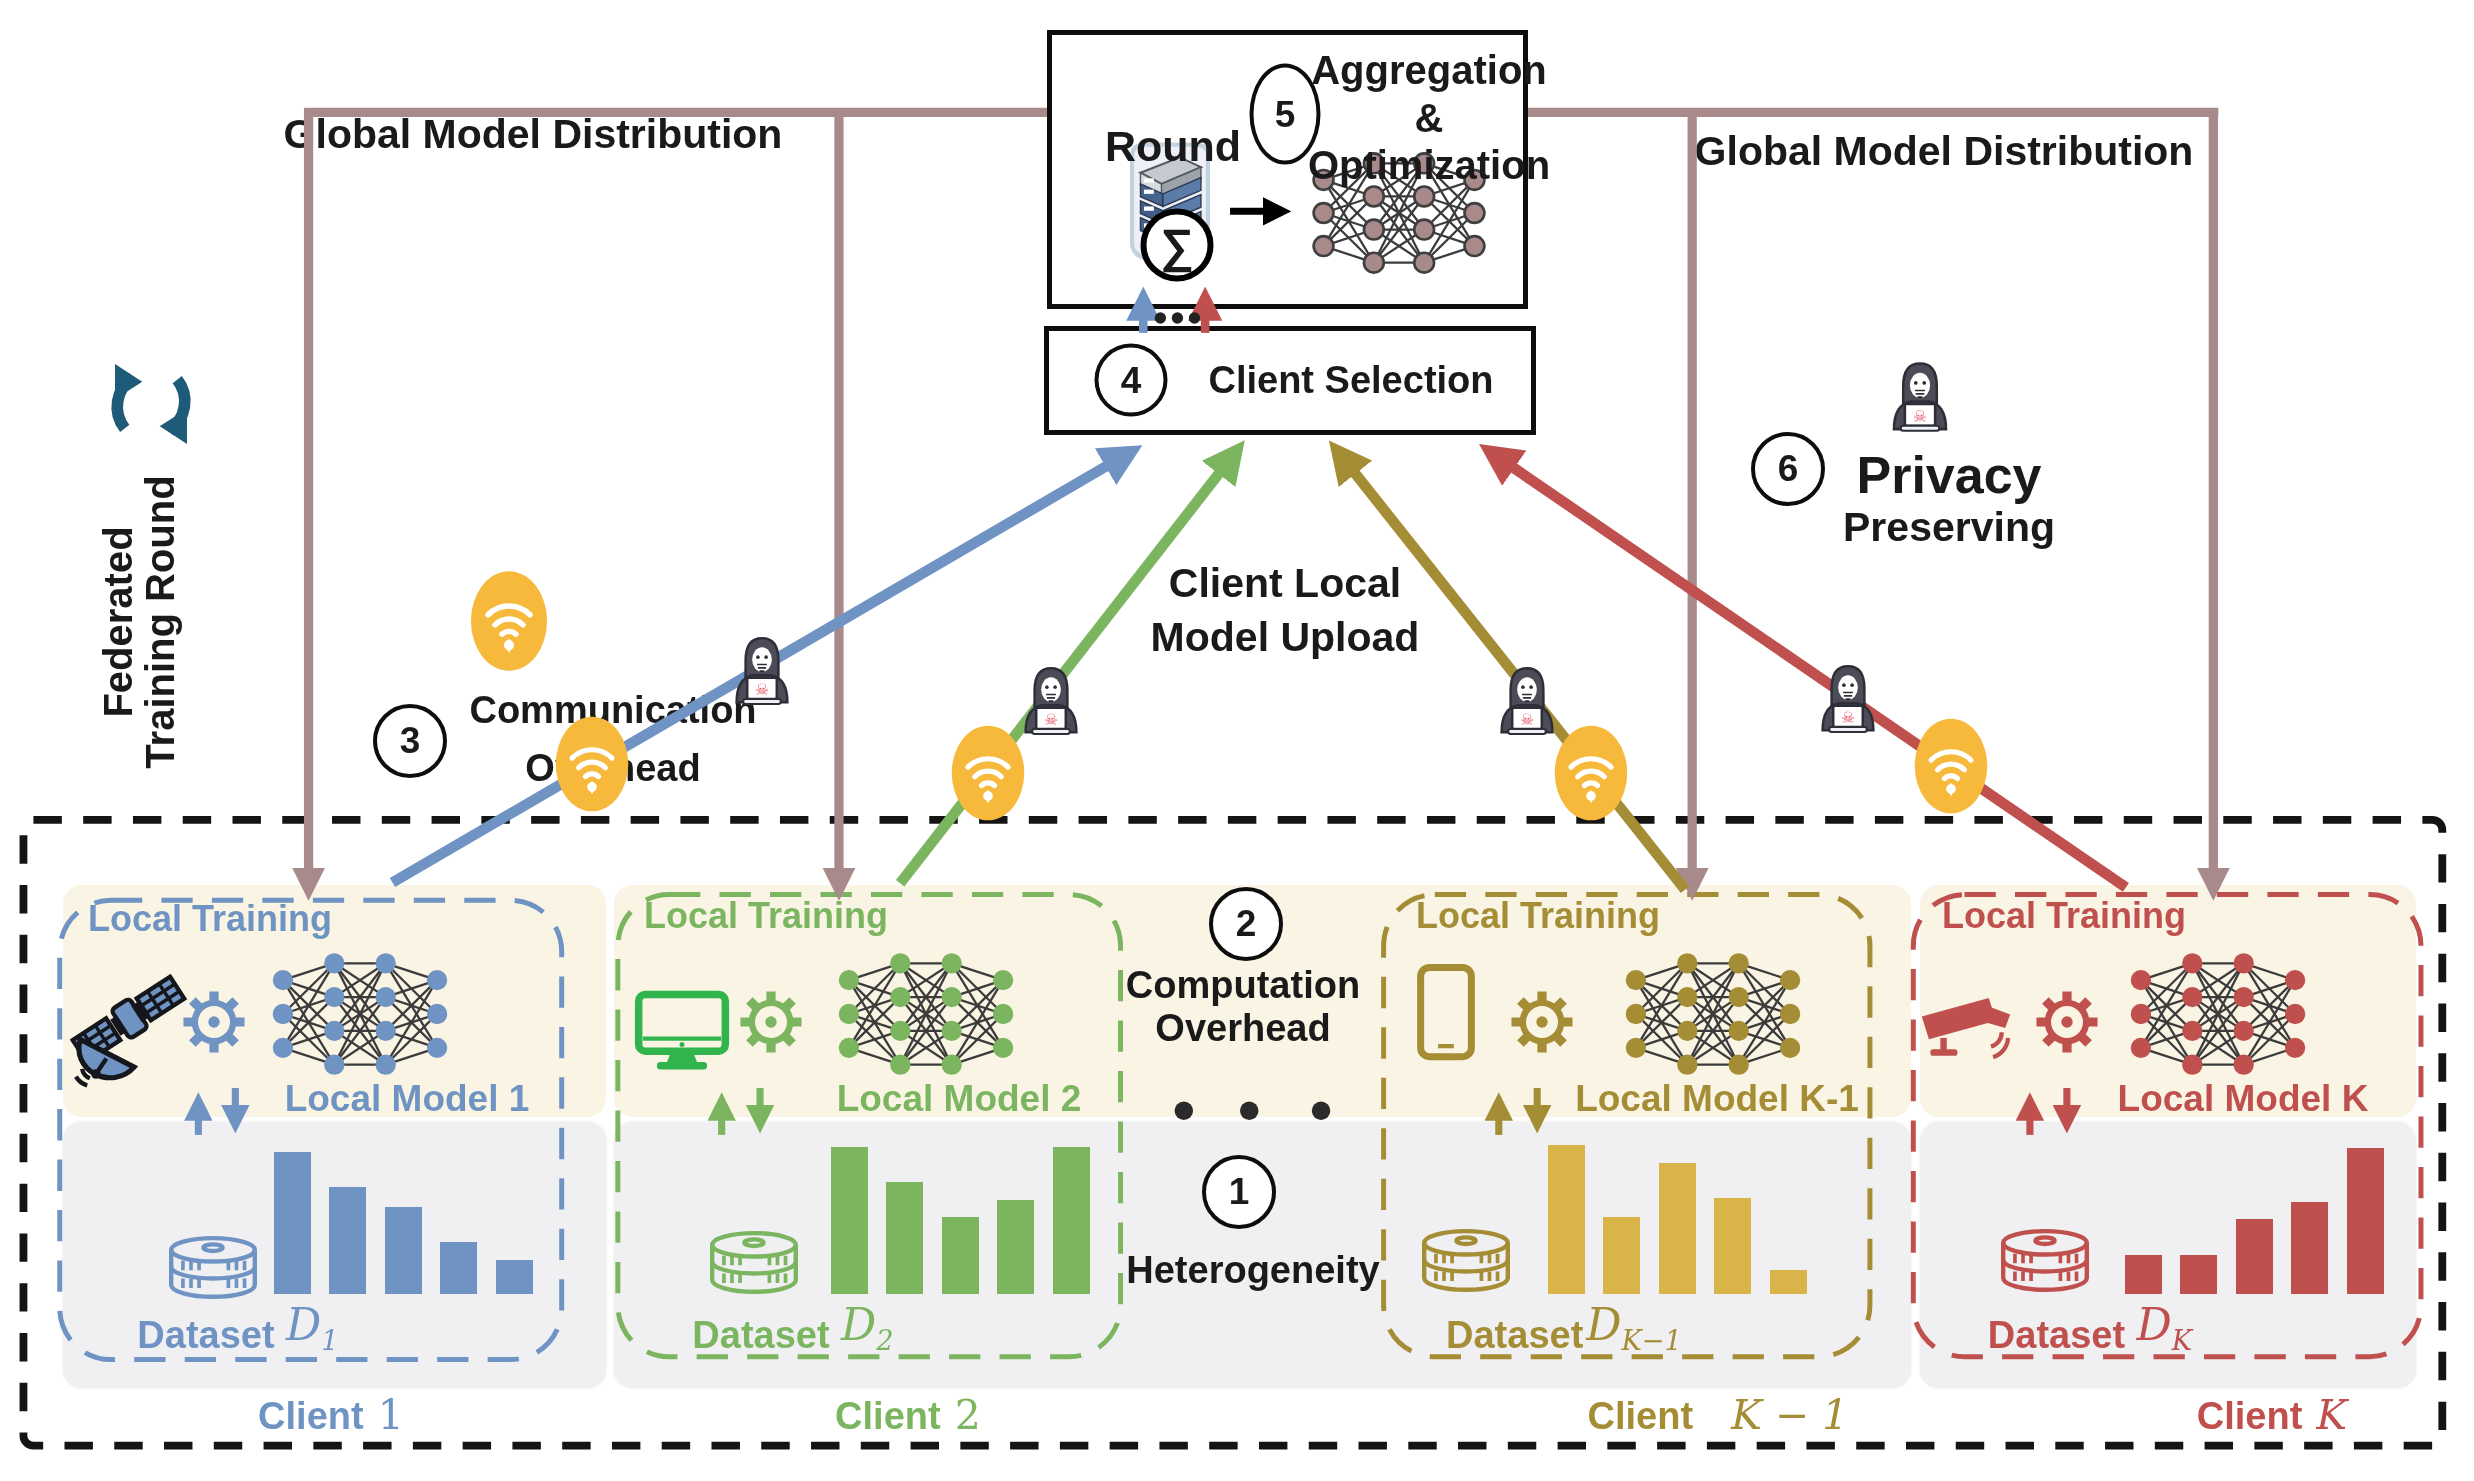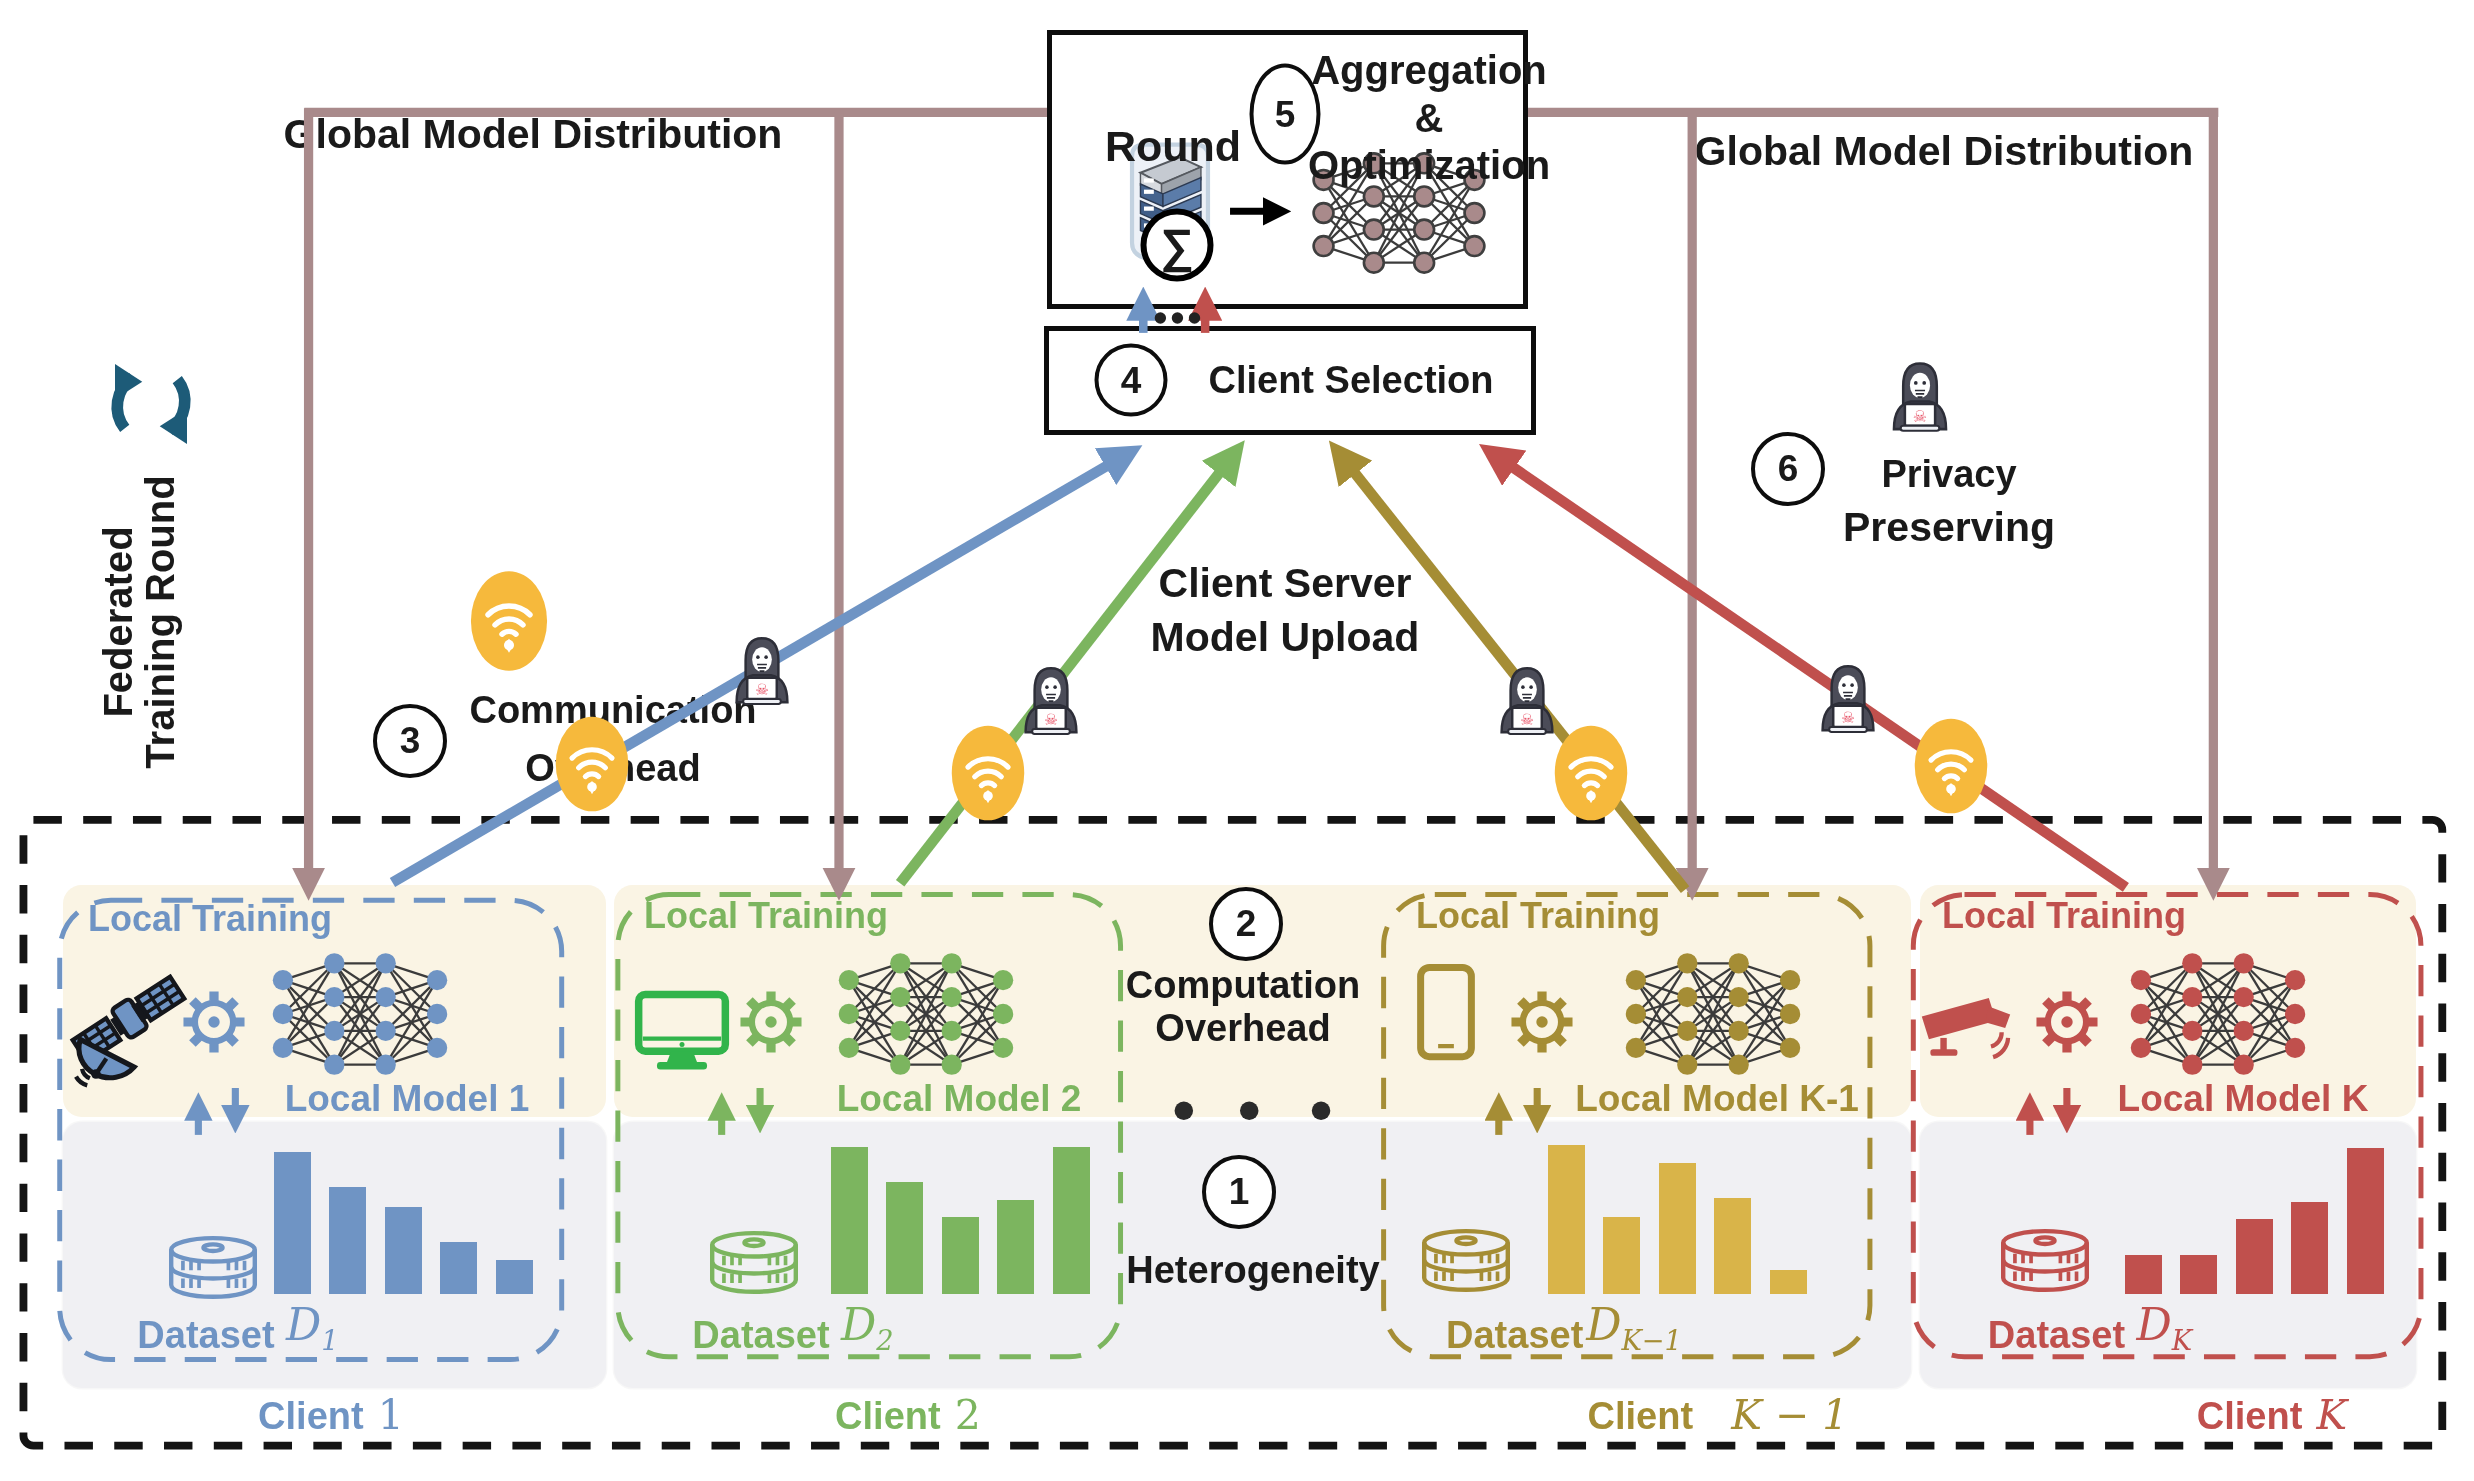--- a/index.html
+++ b/index.html
@@ -92,24 +92,24 @@
   <path d="M44 47 h12 M45 51 h10 M47 55 h6" stroke="#2d2e38" stroke-width="2" fill="none"></path>
   <path d="M19 93 Q19 64 39 60 H61 Q81 64 81 93 Z" fill="#4b4c58" stroke="#2d2e38" stroke-width="3"></path>
   <rect x="32" y="63" width="36" height="26" rx="2" fill="#fff" stroke="#2d2e38" stroke-width="3"></rect>
   <text x="50" y="84" font-size="19" text-anchor="middle" fill="#e8566a">☠</text>
   <rect x="27" y="89" width="46" height="6" rx="3" fill="#eef0f5" stroke="#2d2e38" stroke-width="2.5"></rect>
       </svg>
     </div>
   <div class="numcircle" style="left:1788px;top:469px;width:74px;height:74px;font-size:37px;z-index:8">
     <span>6</span>
     </div>
-  <div class="abs t ctr" style="left:1949px;top:475px;font-size:38px">Privacy</div>
+  <div class="abs t ctr" style="left:1949px;top:475px;font-size:52px">Privacy</div>
   <div class="abs t ctr" style="left:1949px;top:528px;font-size:41px">Preserving</div>
 
-  <div class="abs t ctr" style="left:1285px;top:584px;font-size:41px">Client Server</div>
+  <div class="abs t ctr" style="left:1285px;top:584px;font-size:41px">Client Local</div>
   <div class="abs t ctr" style="left:1285px;top:638px;font-size:41px">Model Upload</div>
 
   <div class="white-box" style="left:1047px;top:30px;width:481px;height:279px;z-index:5"></div>
   <div class="abs t ctr" style="left:1173px;top:147px;font-size:43px;z-index:8">Round</div>
   <div class="numcircle" style="left:1285px;top:114px;width:71px;height:101px;border-radius:50%;font-size:37px;z-index:8">
     <span>5</span>
     </div>
   <div class="abs t ctr" style="left:1429px;top:70px;font-size:40px;z-index:8">Aggregation</div>
   <div class="abs t ctr" style="left:1429px;top:118px;font-size:40px;z-index:8">&amp;</div>
   <div class="abs t ctr" style="left:1429px;top:165px;font-size:40px;z-index:8">Optimization</div>

